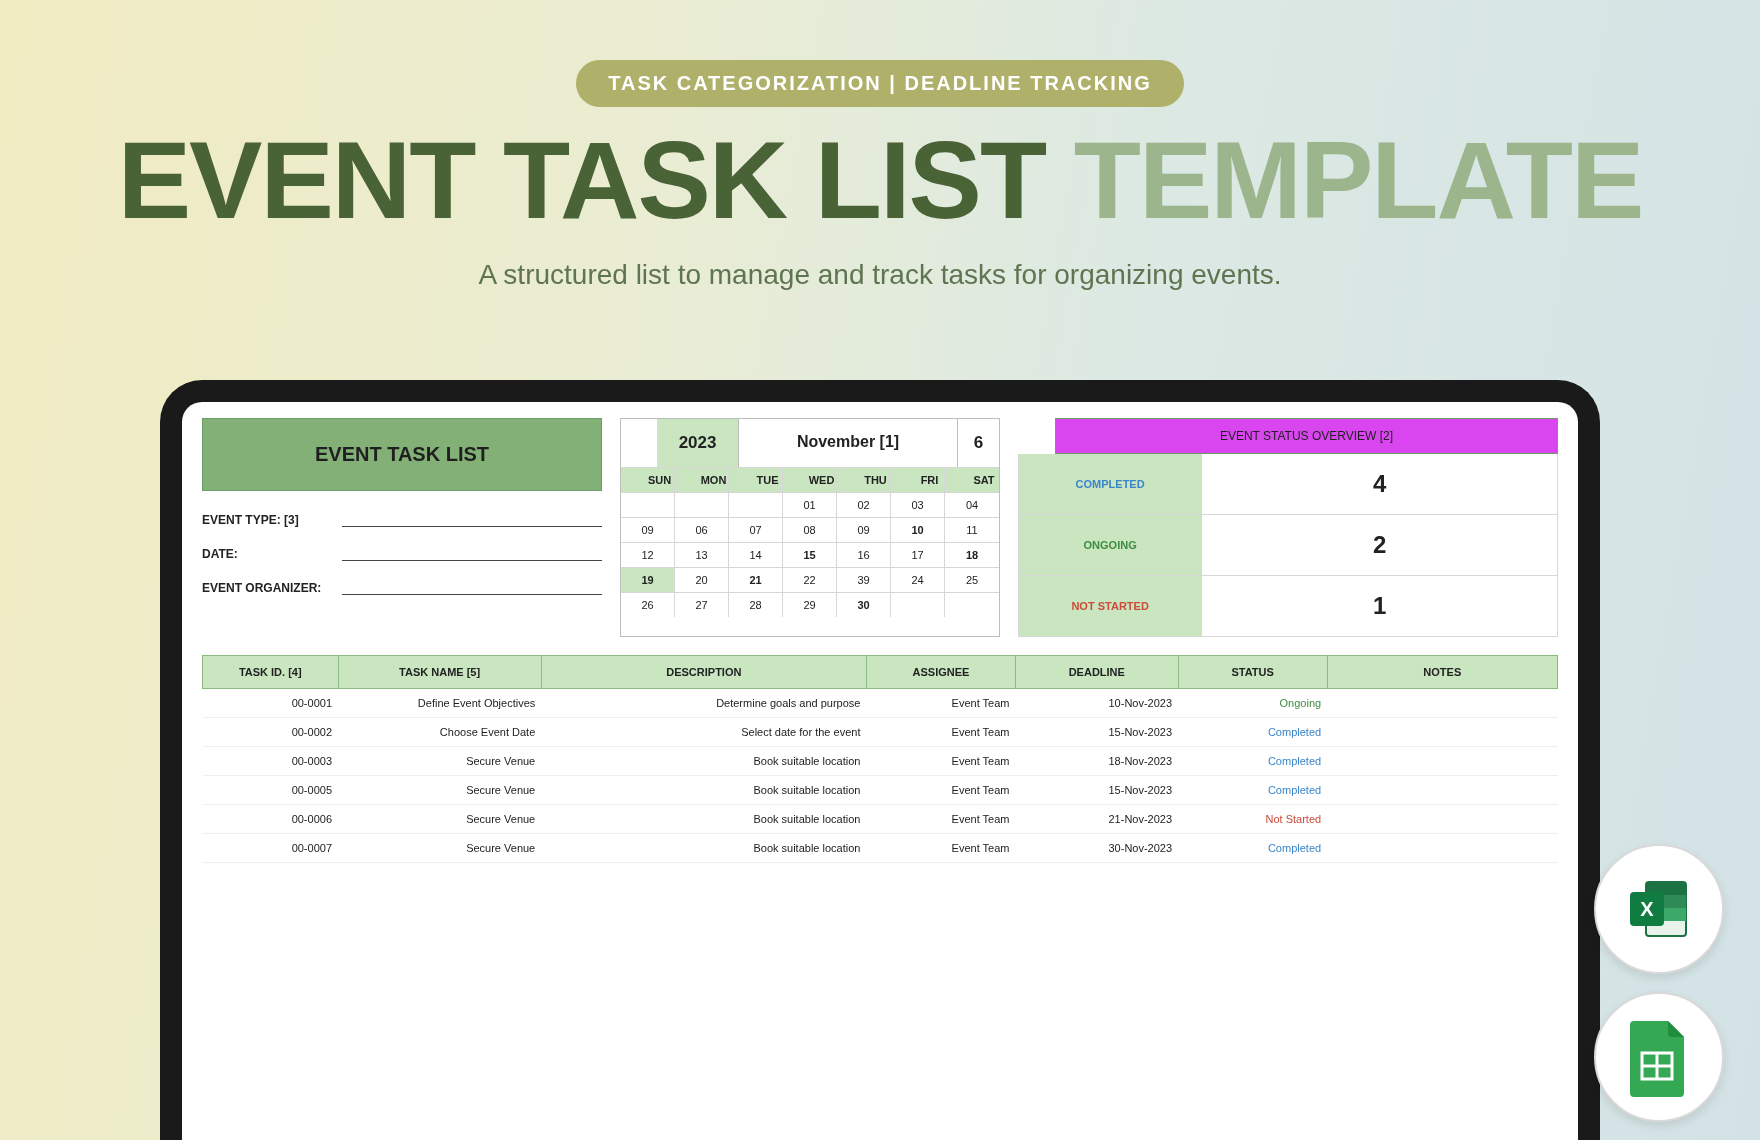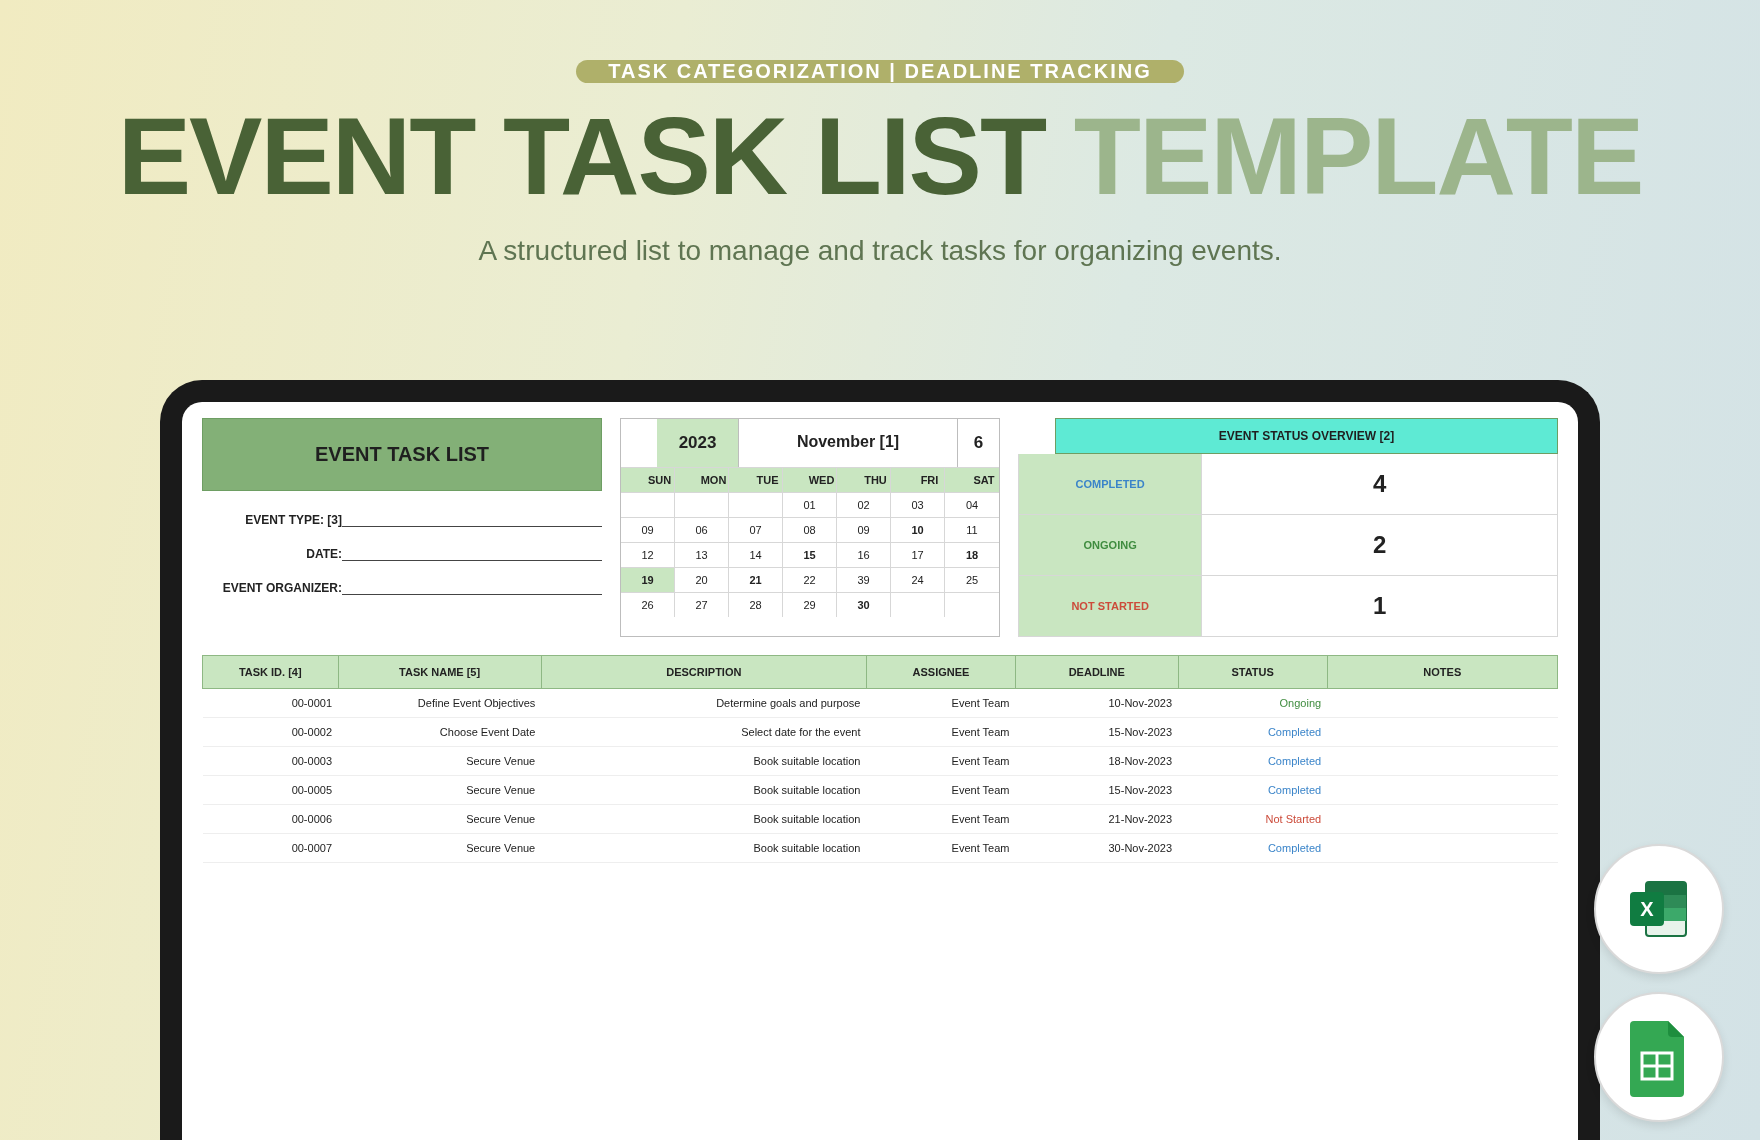--- a/index.html
+++ b/index.html
@@ -6,21 +6,21 @@
 body {
   width: 1760px; height: 1140px;
   font-family: Arial, Helvetica, sans-serif;
   background: linear-gradient(100deg, #F1EBC1 0%, #EAEDD3 35%, #DCE9E3 60%, #D3E2E6 100%);
   position: relative; overflow: hidden;
 }
 .hero { text-align: center; padding-top: 60px; }
 .pill {
   display: inline-block; background: #AFB06A; color: #fff;
   font-size: 20px; font-weight: 600; letter-spacing: 2px;
-  padding: 0 32px; border-radius: 28px;
+  padding: 12px 32px; border-radius: 28px;
 }
 .title {
   margin-top: 18px; font-size: 110px; font-weight: 800;
   letter-spacing: -2px; line-height: 1;
   font-family: 'Arial Narrow', Arial, sans-serif;
   font-stretch: condensed;
 }
 .title .dark { color: #496236; }
 .title .light { color: #9CB58C; font-weight: 700; }
 .subtitle {
@@ -34,21 +34,21 @@
   border-bottom: none; overflow: hidden;
 }
 .sheet { padding: 16px 20px; font-size: 12px; color: #222; }
 .top-row { display: flex; gap: 18px; align-items: stretch; }
 .titleblock { flex: 0 0 400px; }
 .titlebar {
   background: #83B077; color: #1f1f1f; font-weight: 800;
   font-size: 20px; text-align: center; padding: 24px 8px;
   border: 1px solid #6E9E63;
 }
-.meta { margin-top: 20px; font-size: 12px; text-align: right; }
+.meta { margin-top: 20px; font-size: 12px; }
 .meta-row { display: flex; align-items: flex-end; margin-bottom: 18px; }
 .meta-label { width: 140px; font-weight: 700; font-size: 12px; }
 .meta-line { flex: 1; border-bottom: 1px solid #444; height: 16px; }
 
 .calendar { flex: 0 0 380px; border: 1px solid #bdbdbd; }
 .cal-head { display: flex; padding-left: 36px; }
 .cal-year {
   flex: 0 0 24%; background: #C9E6C1; border-right: 1px solid #bdbdbd;
   text-align: center; font-weight: 800; font-size: 17px; padding: 14px 0;
 }
@@ -66,21 +66,21 @@
   text-align: center; padding: 6px 0; font-size: 11px; background: #fff;
   min-height: 24px;
 }
 .cal-grid div:nth-child(7n) { border-right: none; }
 .cal-grid .dow { background: #C9E6C1; font-weight: 700; font-size: 11px; padding-left: 24px; }
 .cal-grid .hl { background: #C9E6C1; font-weight: 700; }
 .cal-grid .bold { font-weight: 700; }
 
 .overview { flex: 1; }
 .ov-title {
-  background: #5eead4; color: #1f1f1f; font-weight: 700; font-size: 12px;
+  background: #d946ef; color: #1f1f1f; font-weight: 400; font-size: 12px;
   text-align: center; padding: 10px 0; border: 1px solid #6E9E63; margin-left: 37px;
 }
 .ov-grid { display: grid; grid-template-columns: 34% 1fr; border-left: 1px solid #d7d7d7; }
 .ov-grid > div {
   padding: 16px 12px; border-right: 1px solid #d7d7d7; border-bottom: 1px solid #d7d7d7;
   background: #fff; display: flex; align-items: center;
 }
 .ov-grid .lab { background: #C9E6C1; font-weight: 700; font-size: 11px; justify-content: center; }
 .ov-grid .num { font-weight: 800; font-size: 24px; justify-content: center; }
 .c-blue { color: #3A84C9; }

